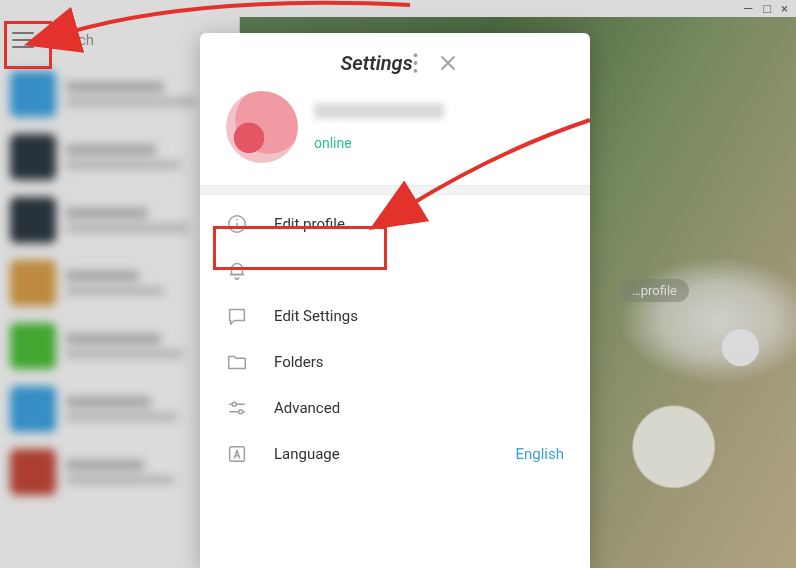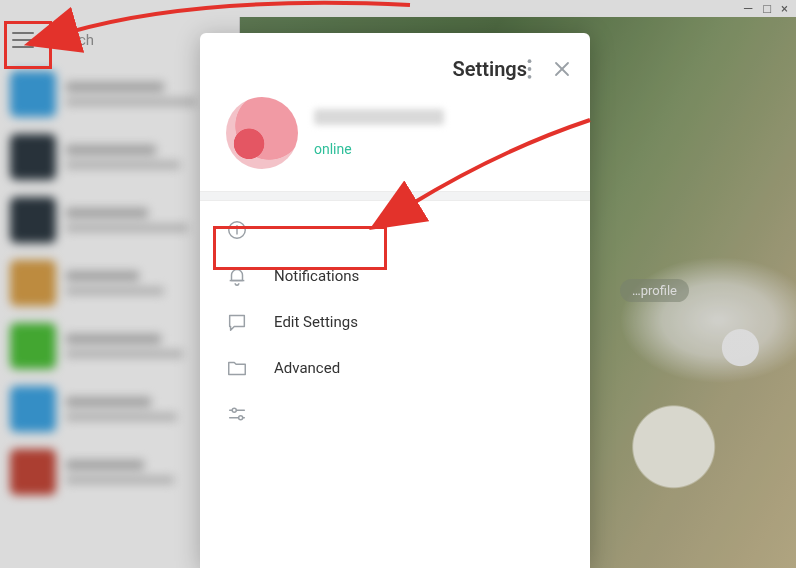--- a/index.html
+++ b/index.html
@@ -38,21 +38,21 @@
   .bg::after{ content:""; position:absolute; inset:0; background:
       radial-gradient(ellipse 140px 90px at 86% 55%, rgba(255,255,255,0.85) 0%, rgba(255,255,255,0.6) 40%, rgba(255,255,255,0) 70%);
   }
   .chip { position:absolute; left:380px; top:262px; background:rgba(140,150,130,0.55); color:#fff; padding:4px 12px; border-radius:14px; font-size:13px; }
 
   
   .dim { position:absolute; inset:0; background:rgba(0,0,0,0.14); }
 
   
   .settings { position:absolute; left:200px; top:33px; width:390px; bottom:0; background:#fff; border-radius:6px 6px 0 0; box-shadow:0 4px 24px rgba(0,0,0,0.25); display:flex; flex-direction:column; }
-  .s-header { display:flex; align-items:center; justify-content:flex-end; padding:24px 20px 2px 26px; }
+  .s-header { display:flex; align-items:center; justify-content:center; padding:18px 20px 2px 26px;font-style:italic; }
   .s-title { font-size:20px; font-weight:600; color:#333; }
   .s-actions { display:flex; gap:22px; align-items:center; color:#9aa0a6; }
   .icon { display:inline-flex; align-items:center; justify-content:center; }
   .s-profile { display:flex; align-items:center; gap:16px; padding:14px 26px 22px; }
   .pfp { width:72px; height:72px; border-radius:50%; background: radial-gradient(circle at 32% 65%, #e45663 22%, transparent 23%), radial-gradient(circle at 60% 40%, #f19aa4 55%, #f3c2c8 56%); }
   .p-name { height:16px; width:130px; background:#d9d9d9; filter:blur(3px); border-radius:3px; display:inline-block; }
   .p-status { color:#2fbf9a; font-size:14px; margin-top:12px; }
   .divider { height:10px; background:#f2f3f4; border-top:1px solid #ececec; border-bottom:1px solid #ececec; }
   .menu { padding:6px 0; }
   .m-item { display:flex; align-items:center; gap:26px; padding:12px 26px; font-size:15px; color:#333; cursor:pointer; }
@@ -186,63 +186,74 @@
     <div class="menu">
 
       <div class="m-item">
         <span class="m-icon">
           <svg width="22" height="22" viewBox="0 0 24 24" fill="none" stroke="currentColor" stroke-width="1.6">
               <circle cx="12" cy="12" r="9"></circle>
               <line x1="12" y1="11" x2="12" y2="17"></line>
               <circle cx="12" cy="7.5" r="0.9" fill="currentColor" stroke="none"></circle>
             </svg>
         </span>
+        <span class="m-label">Edit profile</span>
       </div>
 
       <div class="m-item">
         <span class="m-icon">
           <svg width="22" height="22" viewBox="0 0 24 24" fill="none" stroke="currentColor" stroke-width="1.6" stroke-linejoin="round">
               <path d="M6 17 V11 a6 6 0 0 1 12 0 V17 H6 Z"></path>
               <path d="M4 17 H20"></path>
               <path d="M10 20 a2 2 0 0 0 4 0"></path>
             </svg>
         </span>
-        <span class="m-label">Notifications</span>
       </div>
 
 
       <div class="m-item">
         <span class="m-icon">
           <svg width="22" height="22" viewBox="0 0 24 24" fill="none" stroke="currentColor" stroke-width="1.6" stroke-linejoin="round">
               <path d="M4 5 H20 V17 H9 L5 21 V17 H4 Z"></path>
             </svg>
         </span>
         <span class="m-label">Edit Settings</span>
       </div>
 
       <div class="m-item">
         <span class="m-icon">
           <svg width="22" height="22" viewBox="0 0 24 24" fill="none" stroke="currentColor" stroke-width="1.6" stroke-linejoin="round">
               <path d="M3 6 H9 L11 8 H21 V19 H3 Z"></path>
             </svg>
         </span>
-        <span class="m-label">Advanced</span>
+        <span class="m-label">Folders</span>
       </div>
 
       <div class="m-item">
         <span class="m-icon">
           <svg width="22" height="22" viewBox="0 0 24 24" fill="none" stroke="currentColor" stroke-width="1.6" stroke-linecap="round">
               <line x1="4" y1="8" x2="20" y2="8"></line>
               <circle cx="9" cy="8" r="2.2" fill="#fff"></circle>
               <line x1="4" y1="16" x2="20" y2="16"></line>
               <circle cx="16" cy="16" r="2.2" fill="#fff"></circle>
             </svg>
         </span>
-      </div>
-
+        <span class="m-label">Advanced</span>
+      </div>
+
+      <div class="m-item">
+        <span class="m-icon">
+          <svg width="22" height="22" viewBox="0 0 24 24" fill="none" stroke="currentColor" stroke-width="1.6" stroke-linejoin="round">
+              <rect x="4" y="4" width="16" height="16" rx="2"></rect>
+              <path d="M9 17 L12 8 L15 17 M10 14 H14"></path>
+            </svg>
+        </span>
+        <span class="m-label">Language</span>
+        <span class="m-right">English</span>
+      </div>
 
     </div>
   </div>
 
   <div class="anno">
     <div class="box" style="left:4px; top:21px; width:48px; height:48px;"></div>
     <div class="box" style="left:213px; top:226px; width:174px; height:44px;"></div>
     <svg class="arrow-svg" width="796" height="568">
       <defs>
         <marker id="ah" markerWidth="14" markerHeight="12" refX="2" refY="6" orient="auto">

